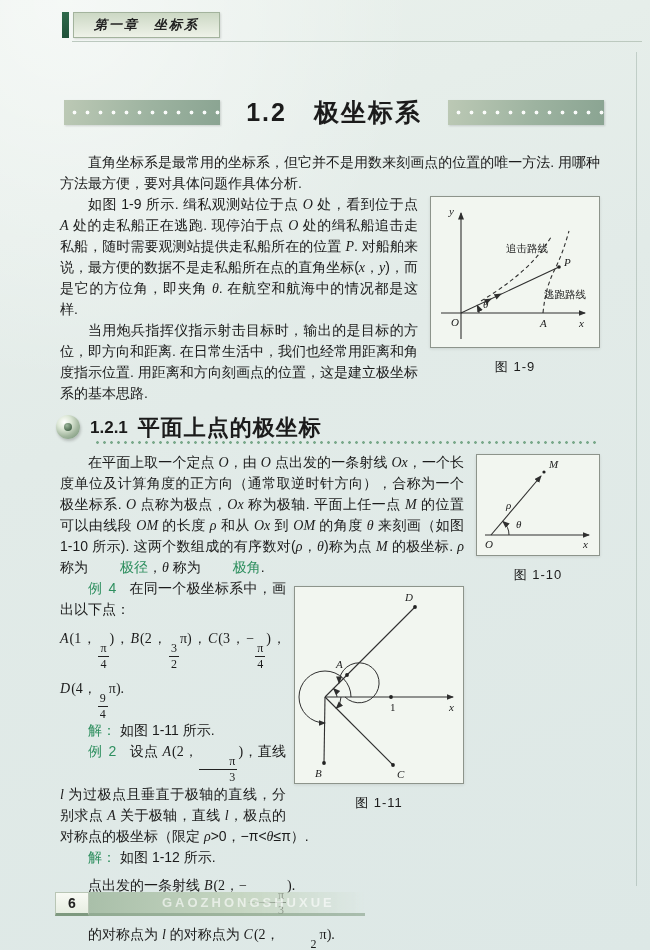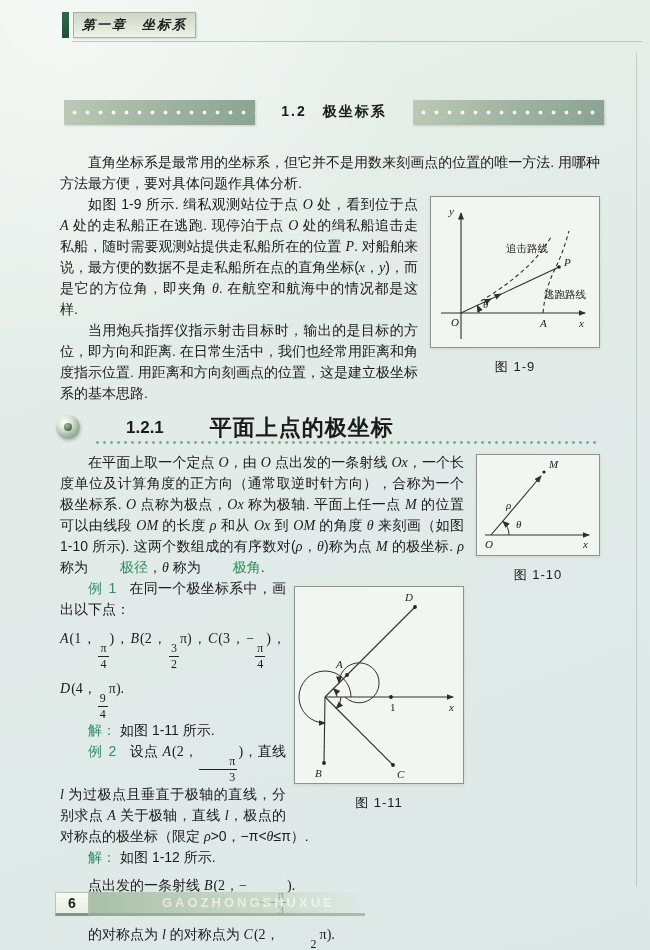--- a/index.html
+++ b/index.html
@@ -9,49 +9,49 @@
       radial-gradient(120% 90% at 10% 0%, rgba(255,255,255,.55), rgba(255,255,255,0) 45%),
       linear-gradient(160deg,#eaf1ec 0%, #e2ebe8 40%, #dde8e6 100%);
     font-family:"Liberation Sans","DejaVu Sans",sans-serif;
     color:#1b1b1b;
   }
   
   .chapter-tab{position:absolute;top:12px;left:62px;display:flex;align-items:stretch;}
   .chapter-bar{width:7px;background:linear-gradient(180deg,#2f6a4b,#1f5038);margin-right:4px;}
   .chapter-box{
     border:1px solid #a3b39d;background:linear-gradient(180deg,#ccd8c4,#eef2e8);
-    padding:3px 8px;display:flex;align-items:center;
+    padding:3px 20px;display:flex;align-items:center;
     font-size:13px;font-weight:bold;font-style:italic;letter-spacing:2px;color:#222;
     box-shadow:1px 1px 2px rgba(0,0,0,.12);
   }
   .header-rule{position:absolute;top:41px;left:72px;width:570px;height:1px;background:#bcc9bf;}
   .edge-line{position:absolute;right:13px;top:52px;bottom:64px;width:1px;background:rgba(100,125,112,.28);}
   
   .title-band{position:absolute;top:96px;left:64px;right:46px;height:32px;display:flex;align-items:center;}
   .dotbar{
     flex:1;height:25px;
     background-image:
       radial-gradient(circle, rgba(255,255,255,.95) 1.5px, rgba(255,255,255,0) 2.3px),
       linear-gradient(100deg,#bcc9b5 0%,#9db3a0 55%,#8aa492 100%);
     background-size:13px 13px,100% 100%;
     background-position:4px 50%,0 0;
     background-repeat:repeat-x,no-repeat;
     box-shadow:1px 1px 2px rgba(0,0,0,.15);
   }
-  .page-title{font-size:14px;font-weight:bold;letter-spacing:2px;padding:0 26px;white-space:nowrap;}
+  .page-title{font-size:25px;font-weight:bold;letter-spacing:2px;padding:0 26px;white-space:nowrap;}
   
   .content{position:absolute;left:60px;top:152px;width:540px;font-size:14px;line-height:21px;text-align:justify;}
   .content p{margin:0;}
   .indent{text-indent:2em;}
   .var{font-family:"Liberation Serif","DejaVu Serif",serif;font-style:italic;}
   .term{color:#2e8f5f;padding-left:32px;}
   .exlabel{color:#2e8f5f;margin-right:12px;letter-spacing:1px;}
   .sol{color:#2e8f5f;margin-right:4px;}
   
-  .section-head{margin:11px 0 0 -4px;display:flex;align-items:center;clear:none;gap:36px;}
+  .section-head{margin:11px 0 0 -4px;display:flex;align-items:center;clear:none;}
   .sphere{
     width:24px;height:24px;border-radius:50%;margin-right:10px;position:relative;flex:0 0 auto;
     background:radial-gradient(circle at 35% 30%, #ffffff, #dde8d7 30%, #a2b69e 62%, #6d8b71 100%);
     box-shadow:1px 2px 3px rgba(0,0,0,.2);
   }
   .sphere::after{
     content:"";position:absolute;left:8px;top:8px;width:8px;height:8px;border-radius:50%;
     background:radial-gradient(circle at 35% 30%, #9db79c, #4e6b52 70%);
   }
   .sec-num{font-size:17px;font-weight:bold;margin-right:10px;}
@@ -208,21 +208,21 @@
           <text class="svl" x="95" y="124">1</text>
           <text class="svl svi" x="41" y="81">A</text>
           <text class="svl svi" x="110" y="14">D</text>
           <text class="svl svi" x="20" y="190">B</text>
           <text class="svl svi" x="102" y="191">C</text>
         </svg>
       </div>
       <div class="figcap">图 1-11</div>
     </div>
 
-    <p class="indent"><span class="exlabel">例 1</span><span>在同一个极坐标系中，画出以下点：</span></p>
+    <p class="indent"><span class="exlabel">例 4</span><span>在同一个极坐标系中，画出以下点：</span></p>
     <p class="ptline"><span class="pt"><span class="name">A</span><span>(1，</span><span class="frac">
             <span class="fn">π</span>
             <span class="fd">4</span>
           </span><span></span><span>)，</span></span><span class="pt"><span class="name">B</span><span>(2，</span><span class="frac">
             <span class="fn">3</span>
             <span class="fd">2</span>
           </span><span>π</span><span>)，</span></span><span class="pt"><span class="name">C</span><span>(3，−</span><span class="frac">
             <span class="fn">π</span>
             <span class="fd">4</span>
           </span><span></span><span>)，</span></span><span class="pt"><span class="name">D</span><span>(4，</span><span class="frac">

